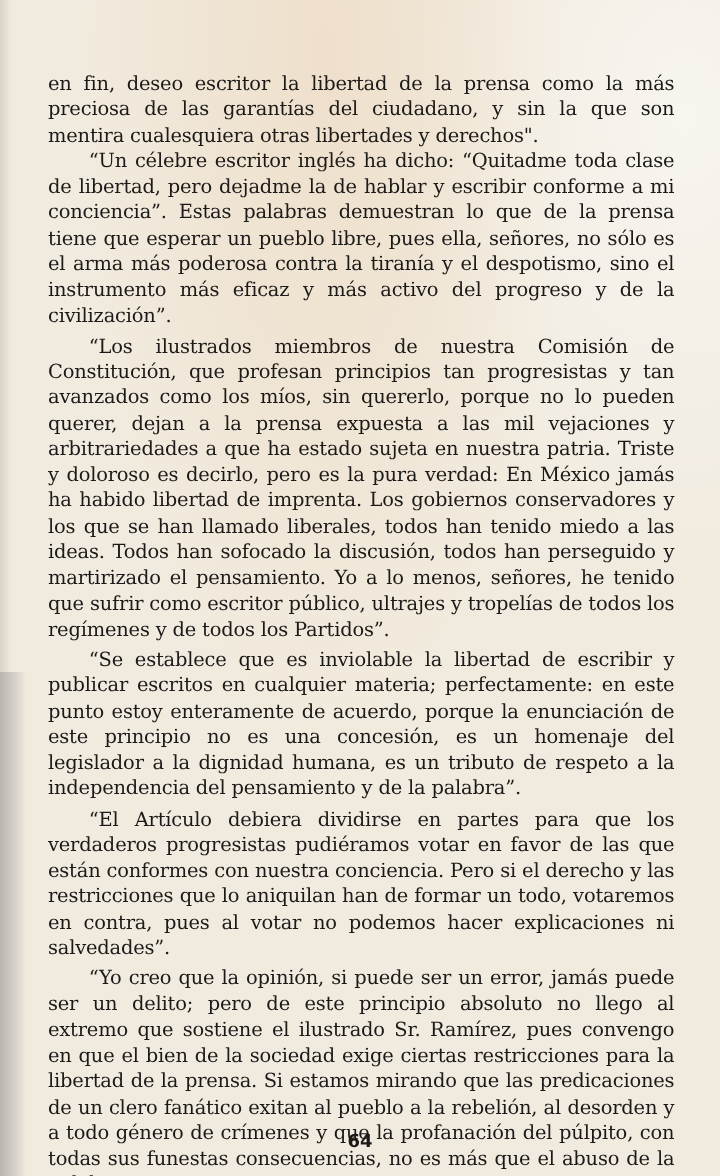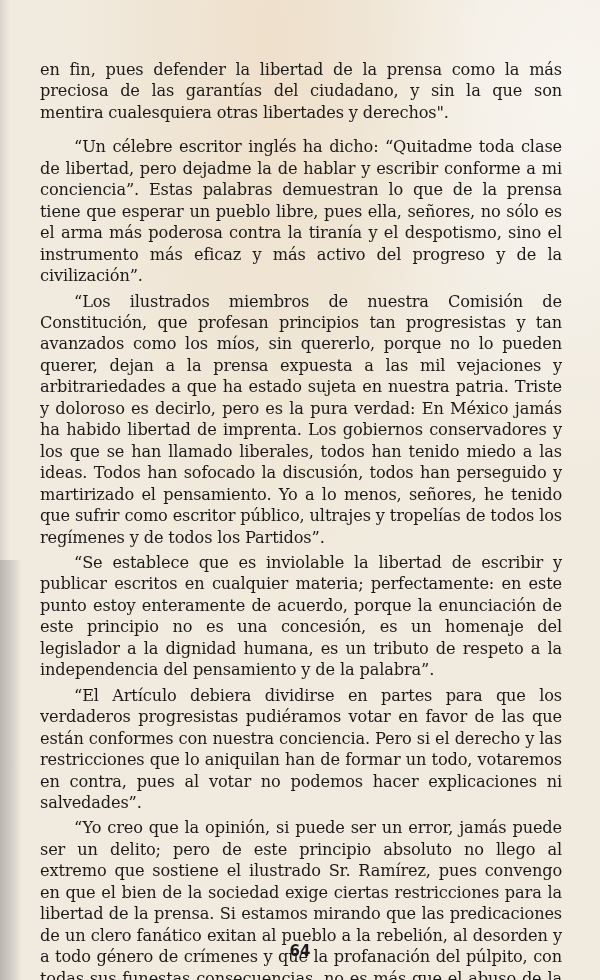--- a/index.html
+++ b/index.html
@@ -44,21 +44,20 @@
       color: #1c1a18;
       text-align: justify;
       letter-spacing: -0.15px;
     }
     .text-block p {
       margin: 0;
       padding: 0;
     }
     .text-block p.indent {
       text-indent: 34px;
-      margin-top: 13px;
     }
     .text-block p.gap {
       margin-top: 4px;
     }
     .page-number {
       position: absolute;
       left: 0;
       width: 600px;
       top: 942px;
       text-align: center;
@@ -69,21 +68,21 @@
       padding-left: 0px;
     }
   </style>
 </head>
 <body>
 
 <div class="gutter-shadow-top"></div>
 <div class="gutter-shadow"></div>
 
 <div class="text-block">
-  <p>en fin, pues defender la libertad de la prensa como la más preciosa de las garantías del ciudadano, y sin la que son mentira cualesquiera otras libertades y derechos".</p>
+  <p>en fin, deseo escritor la libertad de la prensa como la más preciosa de las garantías del ciudadano, y sin la que son mentira cualesquiera otras libertades y derechos".</p>
   <p class="indent">“Un célebre escritor inglés ha dicho: “Quitadme toda clase de libertad, pero dejadme la de hablar y escribir conforme a mi conciencia”. Estas palabras demuestran lo que de la prensa tiene que esperar un pueblo libre, pues ella, señores, no sólo es el arma más poderosa contra la tiranía y el despotismo, sino el instrumento más eficaz y más activo del progreso y de la civilización”.</p>
   <p class="indent gap">“Los ilustrados miembros de nuestra Comisión de Constitución, que profesan principios tan progresistas y tan avanzados como los míos, sin quererlo, porque no lo pueden querer, dejan a la prensa expuesta a las mil vejaciones y arbitrariedades a que ha estado sujeta en nuestra patria. Triste y doloroso es decirlo, pero es la pura verdad: En México jamás ha habido libertad de imprenta. Los gobiernos conservadores y los que se han llamado liberales, todos han tenido miedo a las ideas. Todos han sofocado la discusión, todos han perseguido y martirizado el pensamiento. Yo a lo menos, señores, he tenido que sufrir como escritor público, ultrajes y tropelías de todos los regímenes y de todos los Partidos”.</p>
   <p class="indent gap">“Se establece que es inviolable la libertad de escribir y publicar escritos en cualquier materia; perfectamente: en este punto estoy enteramente de acuerdo, porque la enunciación de este principio no es una concesión, es un homenaje del legislador a la dignidad humana, es un tributo de respeto a la independencia del pensamiento y de la palabra”.</p>
   <p class="indent gap">“El Artículo debiera dividirse en partes para que los verdaderos progresistas pudiéramos votar en favor de las que están conformes con nuestra conciencia. Pero si el derecho y las restricciones que lo aniquilan han de formar un todo, votaremos en contra, pues al votar no podemos hacer explicaciones ni salvedades”.</p>
   <p class="indent gap">“Yo creo que la opinión, si puede ser un error, jamás puede ser un delito; pero de este principio absoluto no llego al extremo que sostiene el ilustrado Sr. Ramírez, pues convengo en que el bien de la sociedad exige ciertas restricciones para la libertad de la prensa. Si estamos mirando que las predicaciones de un clero fanático exitan al pueblo a la rebelión, al desorden y a todo género de crímenes y que la profanación del púlpito, con todas sus funestas consecuencias, no es más que el abuso de la palabra,</p>
 
 </div>
 
 <div class="page-number">64</div>
 

